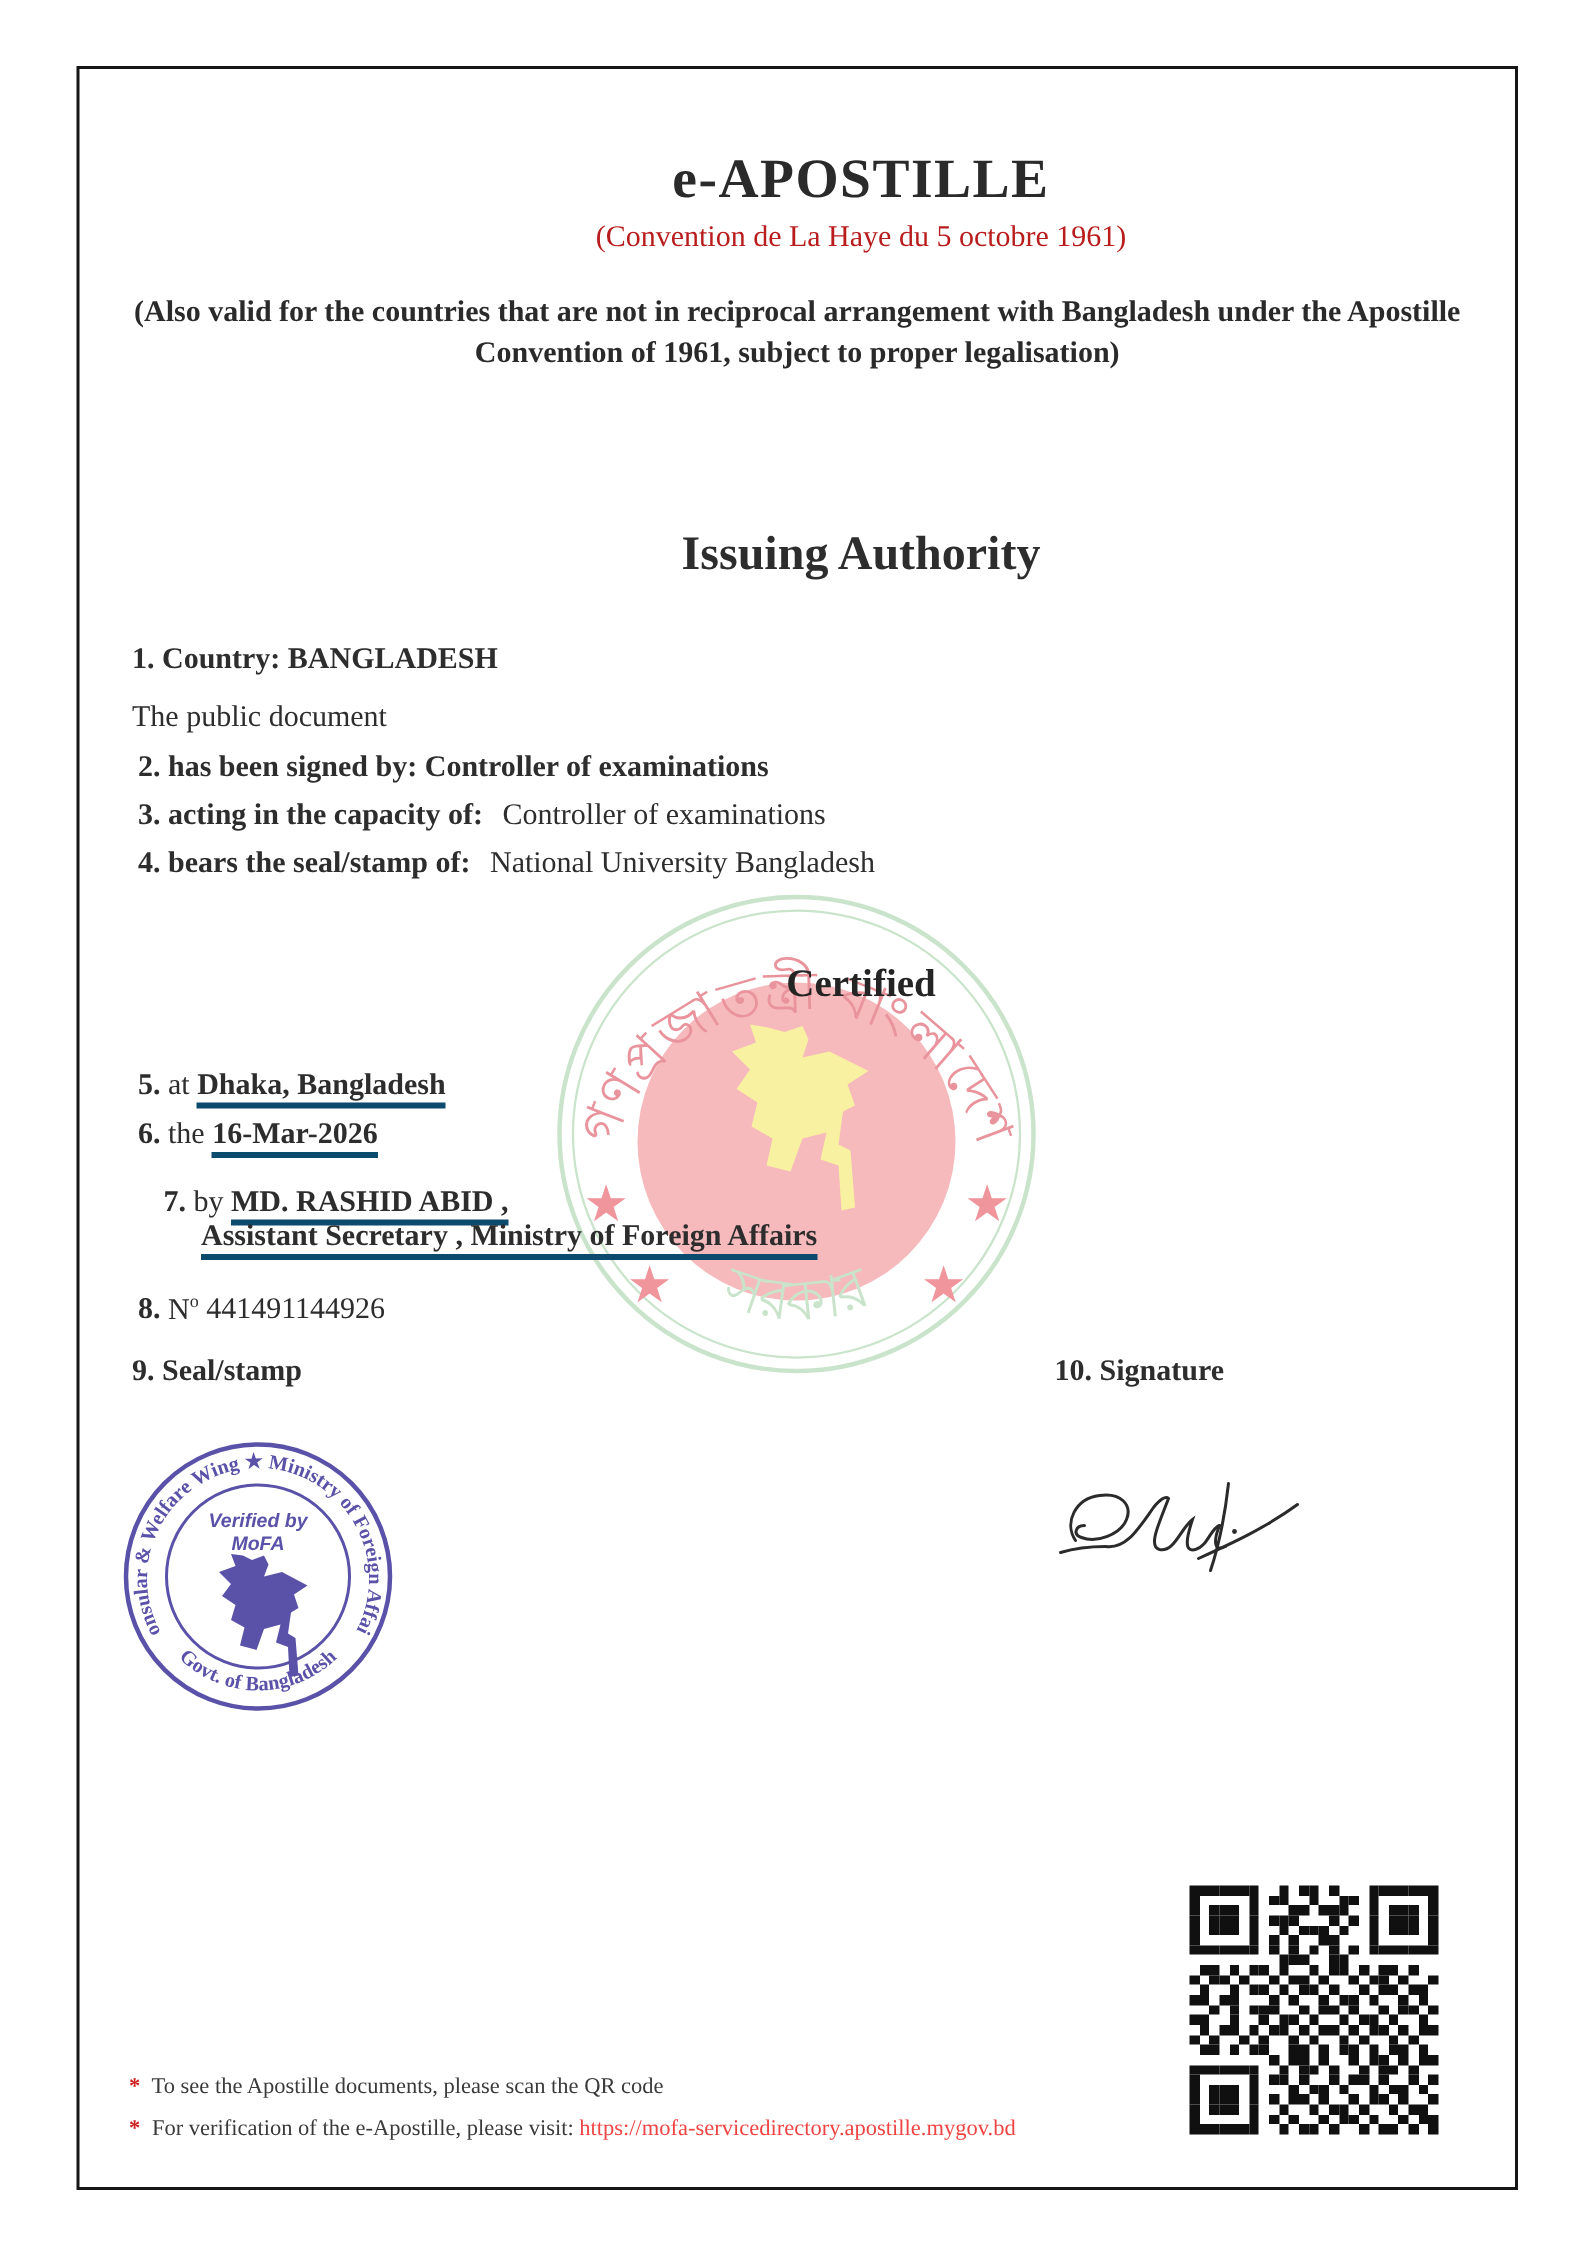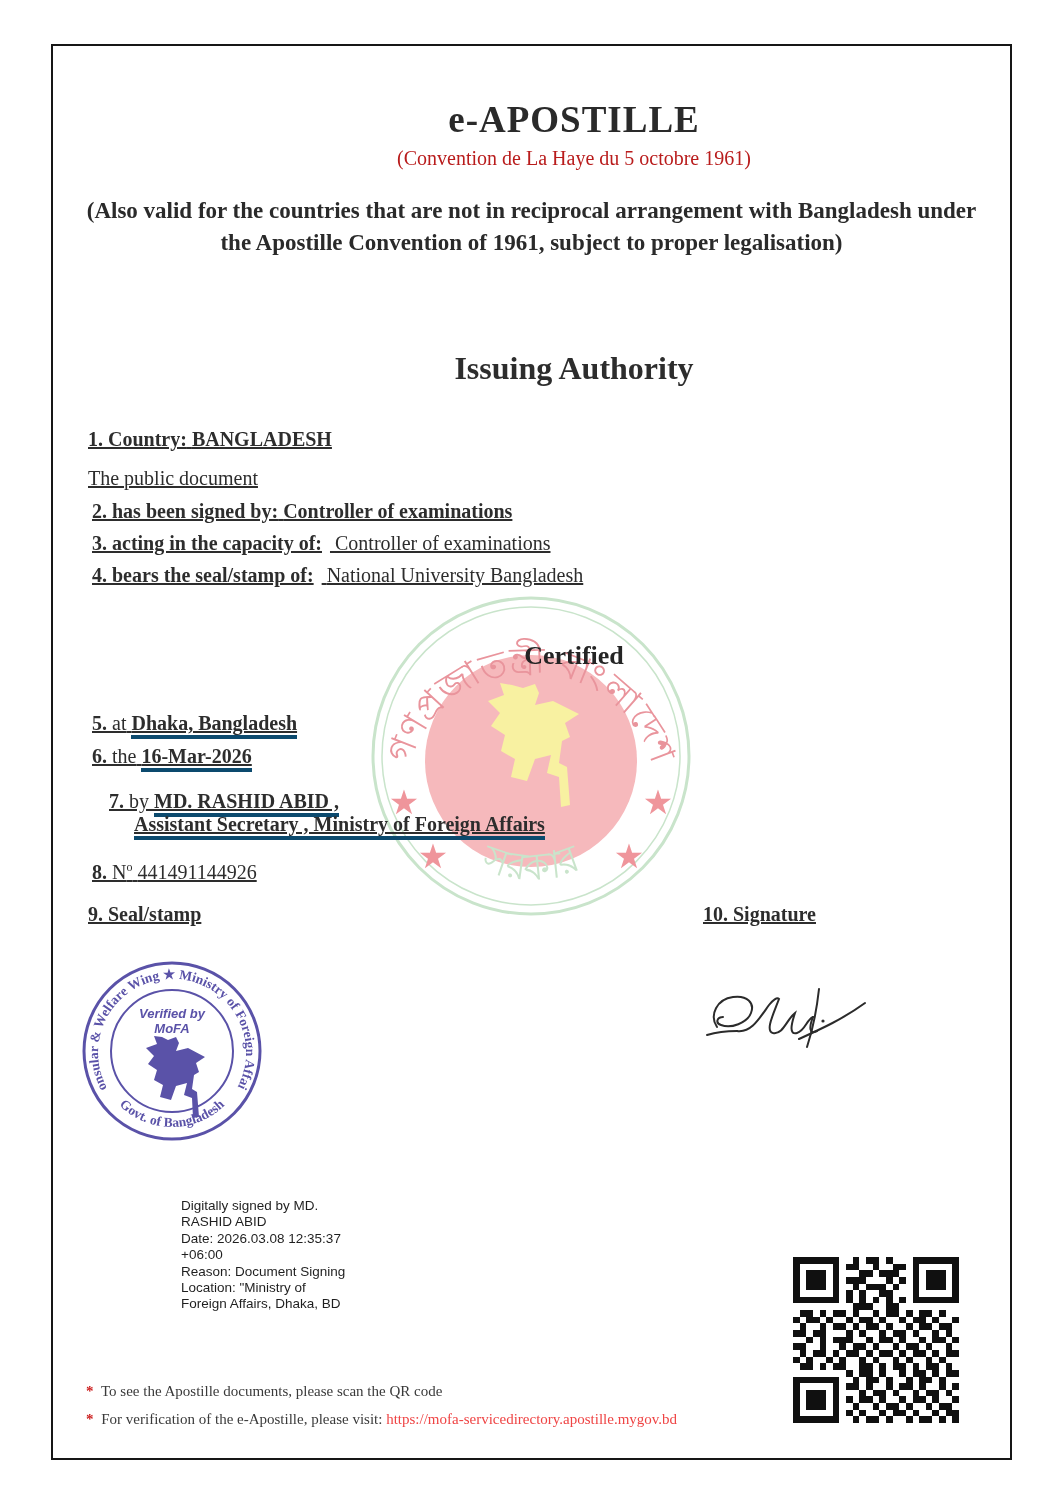--- a/index.html
+++ b/index.html
@@ -4,25 +4,25 @@
 <style>
   html,body{margin:0;padding:0;background:#ffffff;}
   .canvas{position:relative;width:1058px;height:1497px;background:#ffffff;overflow:hidden;
           font-family:"Liberation Serif","DejaVu Serif",serif;color:#2d2d2d;}
   .page-border{position:absolute;left:51px;top:44px;width:961px;height:1416px;
                border:2px solid #161616;box-sizing:border-box;}
   .abs{position:absolute;}
   .ctr{left:53px;width:1042px;text-align:center;}
   .doc-title{top:98px;font-size:37px;font-weight:bold;letter-spacing:1px;color:#2a2a2a;z-index:3;}
   .doc-subtitle{top:147px;font-size:20px;font-weight:normal;color:#b91c1c;z-index:3;}
-  .doc-note{top:195px;left:80px;width:903px;text-align:center;font-size:23px;font-weight:bold;
+  .doc-note{top:195px;left:80px;width:903px;text-align:center;font-size:20px;font-weight:bold;
             line-height:1.37;color:#2a2a2a;z-index:3;}
   .section-heading{top:350px;font-size:32px;font-weight:bold;z-index:3;}
   .certified-heading{top:641px;font-size:26px;font-weight:bold;z-index:3;color:#242424;}
-  .line{z-index:3;font-size:20px;white-space:nowrap;text-decoration:underline;}
+  .line{z-index:3;font-size:20px;white-space:nowrap;}
   .b{font-weight:bold;}
   .gap{display:inline-block;width:8px;}
   .uline{font-weight:bold;border-bottom:4px solid #0c4a6e;padding-bottom:1px;}
   .item7-l2{margin-left:25px;}
   sup{font-size:12px;}
   .watermark{left:363px;top:588px;width:336px;height:336px;z-index:1;}
   .stamp{left:74px;top:956px;width:196px;height:190px;z-index:2;}
   .signature{left:703px;top:975px;width:170px;height:92px;z-index:2;}
   .digsig{left:181px;top:1198px;width:200px;z-index:2;
           font-family:"Liberation Sans","DejaVu Sans",sans-serif;
@@ -145,29 +145,20 @@
       <path d="M14,52 C6,40 14,24 30,22 C44,20 52,28 48,38 C44,48 28,54 18,50 C12,48 14,42 20,42"></path>
       <path d="M4,60 C14,57 24,56 34,56"></path>
       <path d="M34,56 C48,58 56,44 66,30 C70,25 74,22 76,24 C70,40 62,56 70,58 C80,60 84,44 92,38 C88,50 86,60 94,58 C102,56 104,44 110,42"></path>
       <path d="M110,42 C106,52 106,60 114,56"></path>
       <path d="M116,14 C114,32 110,54 104,72"></path>
       <path d="M96,64 C118,54 140,44 162,28"></path>
       <circle cx="120" cy="46" r="1.6" fill="#2b2b2b" stroke="none"></circle>
     </g>
   </svg>
 
-  <div class="abs digsig">
-      <div>Digitally signed by MD.</div>
-      <div>RASHID ABID</div>
-      <div>Date: 2026.03.08 12:35:37</div>
-      <div>+06:00</div>
-      <div>Reason: Document Signing</div>
-      <div>Location: "Ministry of</div>
-      <div>Foreign Affairs, Dhaka, BD</div>
-    </div>
 
   <div class="abs qr">
       <div class="qm"></div>
       <div class="qm"></div>
       <div class="qm"></div>
       <div class="qm"></div>
       <div class="qm"></div>
       <div class="qm"></div>
       <div class="qm"></div>
       <div></div>

